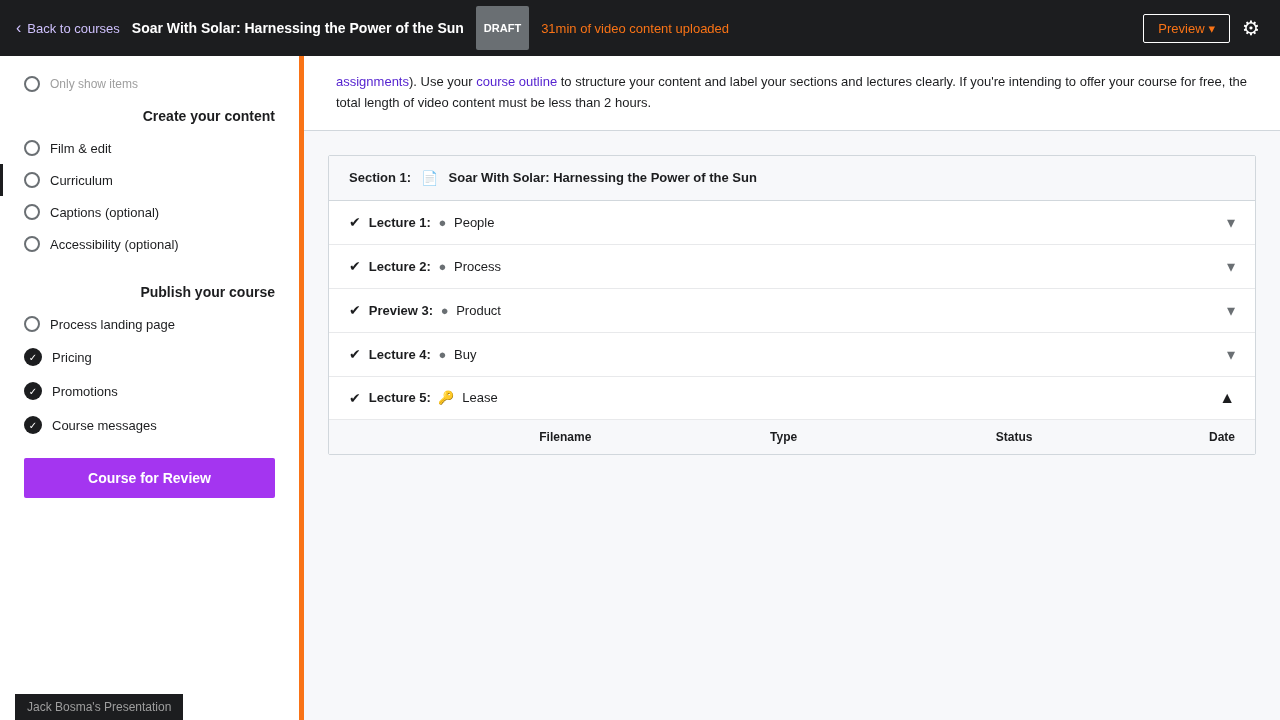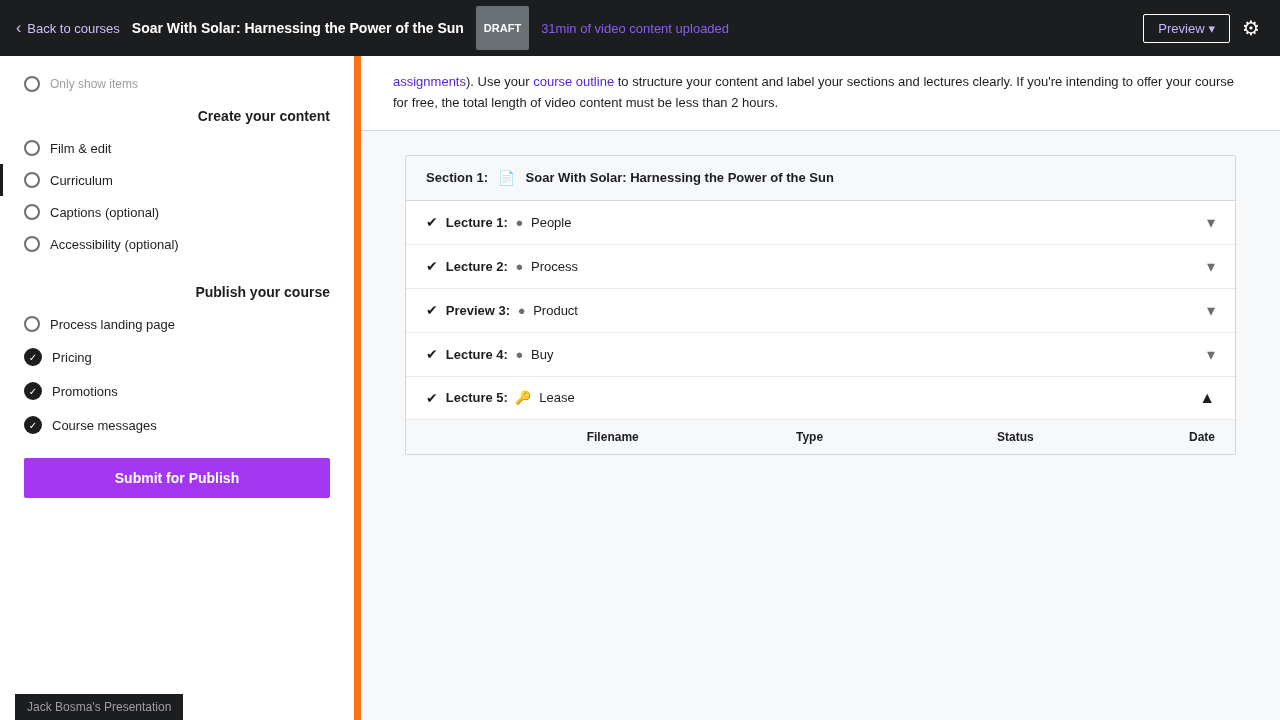--- a/index.html
+++ b/index.html
@@ -45,37 +45,37 @@
     .draft-badge {
       background: #6a6f73;
       color: #fff;
       font-size: 11px;
       font-weight: 700;
       padding: 16px 8px;
       border-radius: 2px;
       white-space: nowrap;
     }
     .video-info {
-      color: #8b5cf6;
+      color: #f97316;
       font-size: 13px;
       white-space: nowrap;
     }
     .top-bar-right {
       margin-left: auto;
       display: flex;
       align-items: center;
       gap: 8px;
     }
     .preview-btn {
       display: flex;
       align-items: center;
       gap: 4px;
       border: 1px solid #fff;
       background: transparent;
-      color: #c4b5fd;
+      color: #f97316;
       padding: 6px 14px;
       font-size: 13px;
       cursor: pointer;
       border-radius: 2px;
     }
     .gear-btn {
       background: transparent;
       border: none;
       color: #fff;
       font-size: 20px;
@@ -85,26 +85,26 @@
 
     
     .main-layout {
       display: flex;
       margin-top: 56px;
       height: calc(720px - 56px);
     }
 
     
     .sidebar {
-      width: 361px;
+      width: 304px;
       background: #fff;
       flex-shrink: 0;
       overflow-y: auto;
       padding: 16px 0;
-      border-right: 7px solid #f97316;
+      border-right: 5px solid #f97316;
     }
 
     .sidebar-section-title {
       font-size: 14px;
       font-weight: 700;
       color: #1c1d1f;
       padding: 12px 24px 8px;
       text-align: right;
     }
 
@@ -173,21 +173,21 @@
       color: #1c1d1f;
       line-height: 1.6;
       border-bottom: 1px solid #d1d7dc;
     }
     .content-top-text a {
       color: #5624d0;
       text-decoration: none;
     }
 
     .curriculum-section {
-      margin: 24px 44px;
+      margin: 24px 24px;
       background: #fff;
       border: 1px solid #d1d7dc;
       border-radius: 2px;
     }
 
     .section-header {
       display: flex;
       align-items: center;
       gap: 10px;
       padding: 14px 20px;
@@ -327,21 +327,21 @@
     <div class="sidebar-item">
       <span class="check-circle">✓</span>
       <span>Promotions</span>
     </div>
 
     <div class="sidebar-item">
       <span class="check-circle">✓</span>
       <span>Course messages</span>
     </div>
 
-    <button class="submit-btn">Submit for Publish</button>
+    <button class="submit-btn">Course for Review</button>
   </div>
 
   <div class="content-area">
     <div class="content-top-text">
       <a>assignments</a><span>). Use your </span><a>course outline</a><span> to structure your content and label your sections and lectures clearly. If you're intending to offer your course for free, the total length of video content must be less than 2 hours.</span>
     </div>
 
     <div class="curriculum-section">
 
       <div class="section-header">

